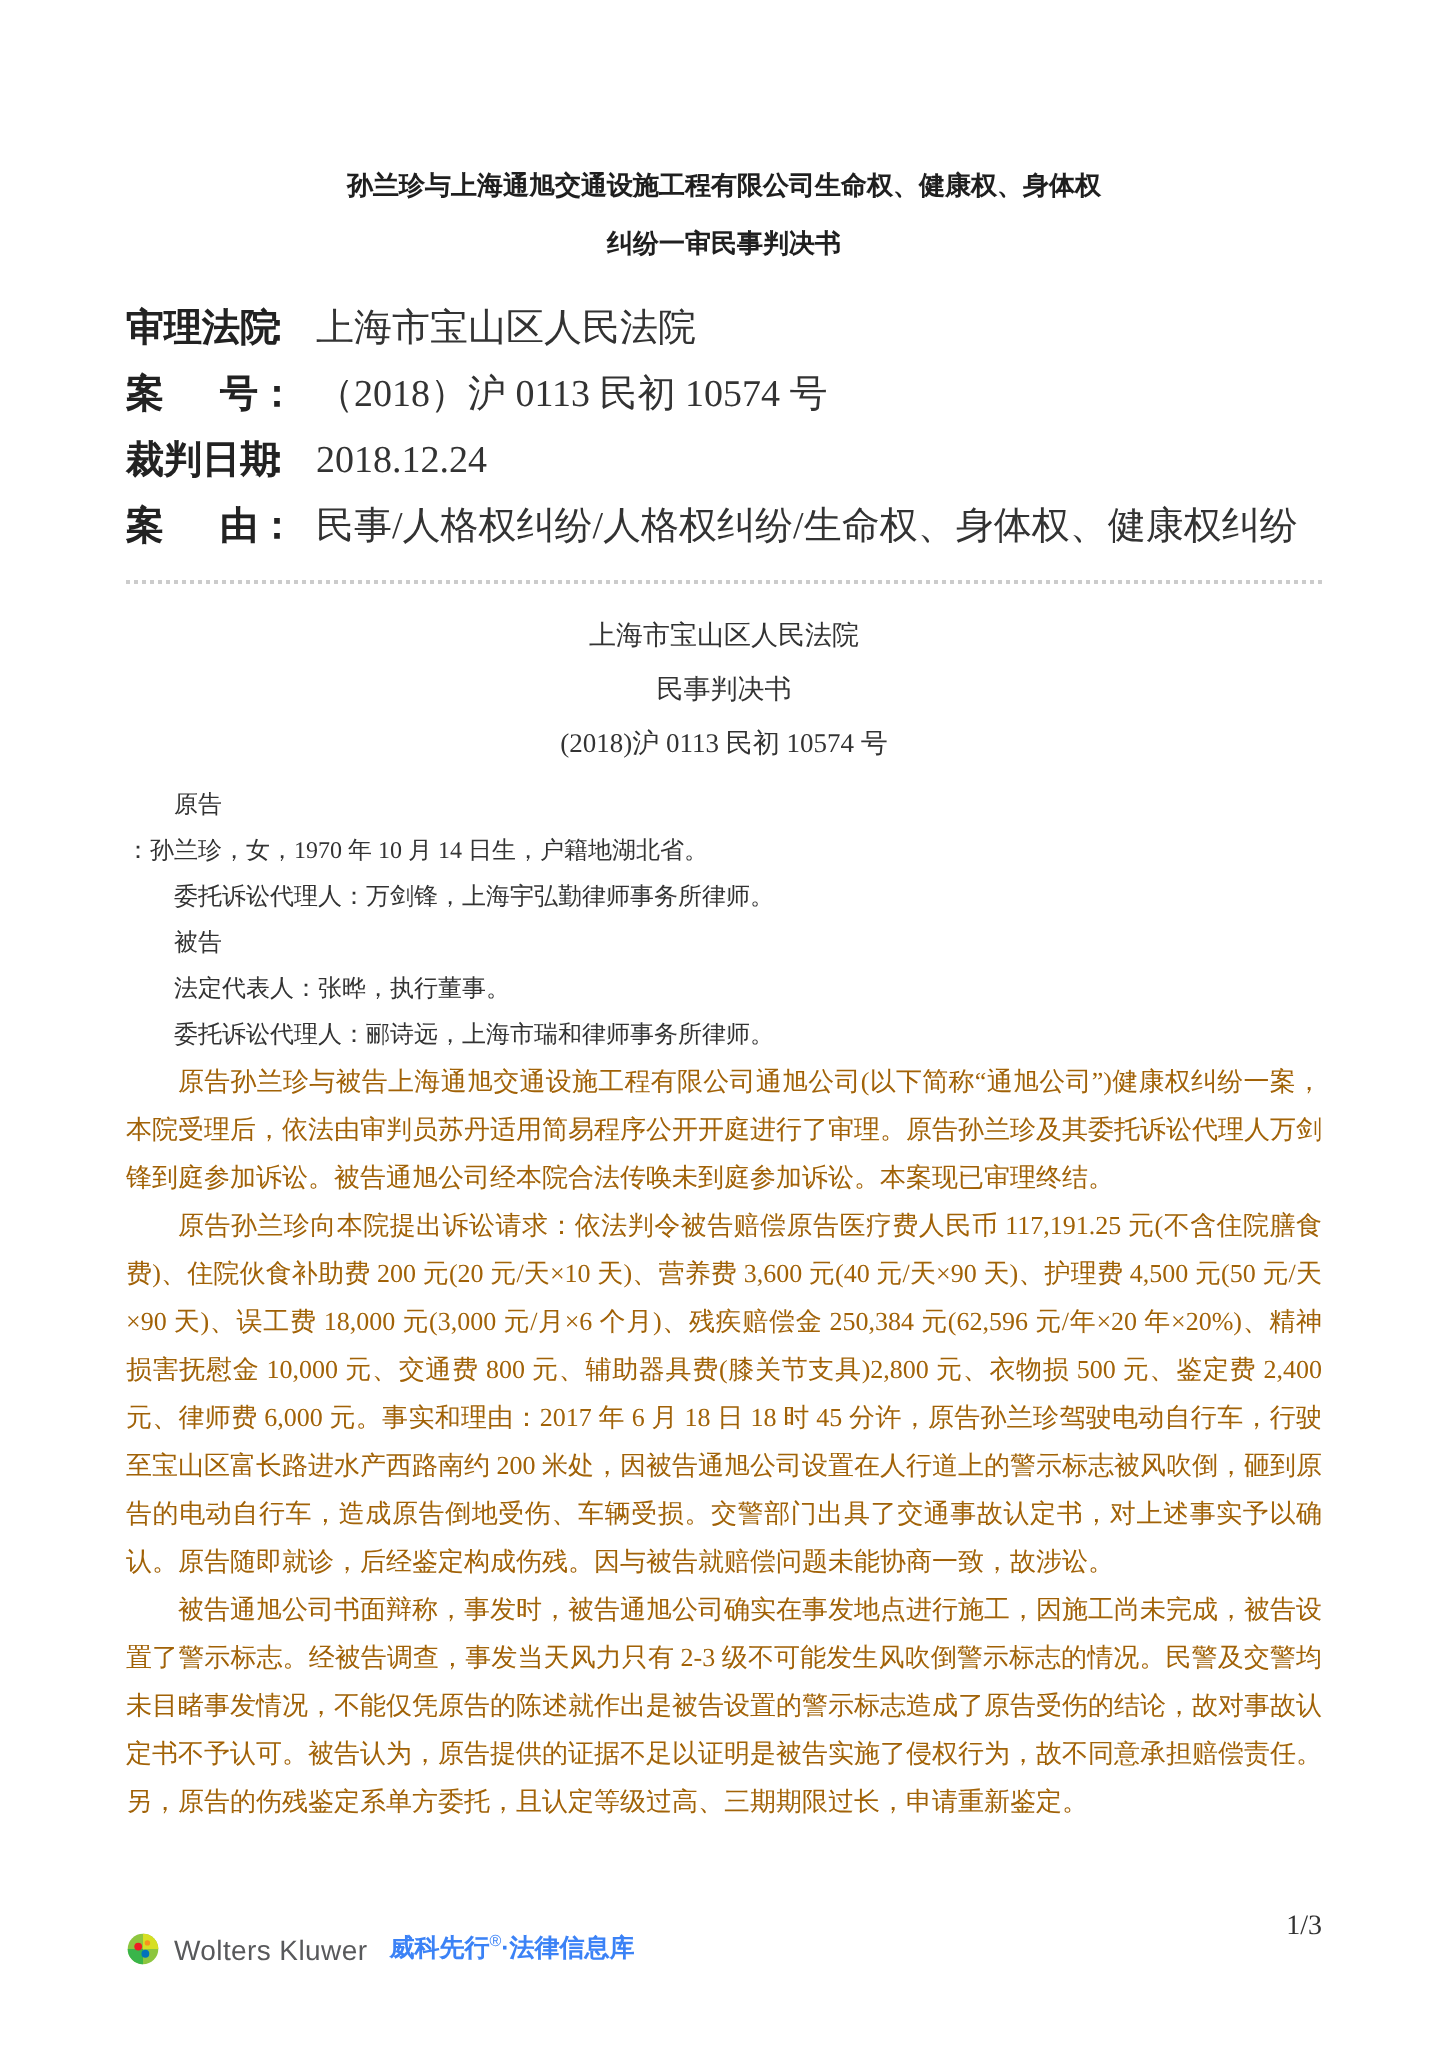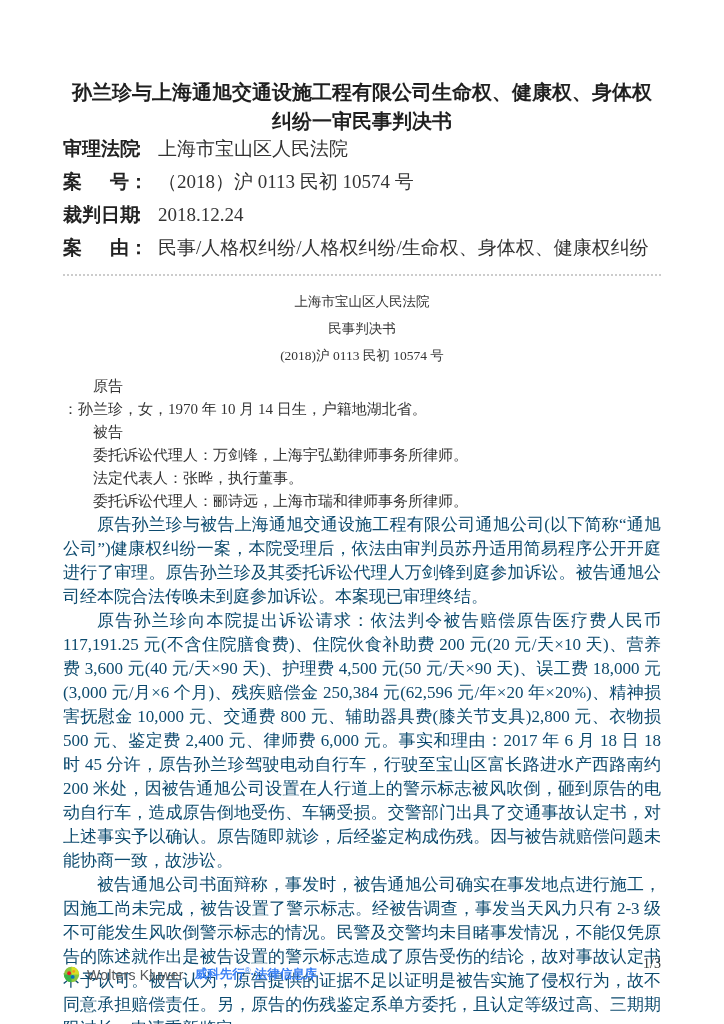--- a/index.html
+++ b/index.html
@@ -8,23 +8,23 @@
     width:724px; height:1024px;
     margin:0 auto;
     background:#ffffff;
     box-sizing:border-box;
     padding:78px 63px 0 63px;
     font-family:"Liberation Serif","DejaVu Serif",serif;
     color:#333333;
     overflow:hidden;
   }
   .title {
-    margin:0 0 6px 0;
+    margin:0 0 22px 0;
     text-align:center;
-    font-size:20px;
+    font-size:13px;
     font-weight:bold;
     color:#1f1f1f;
     line-height:29px;
   }
   .title .tline { display:block; }
 
   .meta { margin:0 0 6px 0; }
   .meta-row {
     display:flex;
     align-items:baseline;
@@ -49,31 +49,31 @@
   }
 
   .center-block { margin-bottom:6px; }
   .center-block .cline {
     text-align:center;
     font-size:13.5px;
     line-height:27px;
     color:#333333;
   }
 
-  .party { font-size:15px; line-height:23px; }
+  .party { font-size:12px; line-height:23px; }
   .party .party-line { white-space:pre-wrap; }
   .party .indent { text-indent:2em; }
 
   .paragraphs p {
     margin:0;
-    font-size:17px;
+    font-size:13px;
     line-height:24px;
     text-align:justify;
     text-indent:2em;
-    color:#0c4a6e;
+    color:#a16207;
   }
 
   .footer {
     position:absolute;
     left:63px; right:63px; top:956px;
     display:flex;
     justify-content:space-between;
     align-items:flex-start;
   }
   .brand { display:flex; align-items:center; gap:7px; margin-top:10px; }
@@ -131,22 +131,22 @@
 
   <div class="center-block">
     <div class="cline">上海市宝山区人民法院</div>
     <div class="cline">民事判决书</div>
     <div class="cline">(2018)沪 0113 民初 10574 号</div>
   </div>
 
   <div class="party">
     <div class="party-line indent">原告</div>
     <div class="party-line">：孙兰珍，女，1970 年 10 月 14 日生，户籍地湖北省。</div>
+    <div class="party-line indent">委托诉讼代理人：万剑锋，上海宇弘勤律师事务所律师。</div>
     <div class="party-line indent">被告</div>
-    <div class="party-line indent">委托诉讼代理人：万剑锋，上海宇弘勤律师事务所律师。</div>
     <div class="party-line indent">法定代表人：张晔，执行董事。</div>
     <div class="party-line indent">委托诉讼代理人：郦诗远，上海市瑞和律师事务所律师。</div>
   </div>
 
   <div class="paragraphs">
     <p>原告孙兰珍与被告上海通旭交通设施工程有限公司通旭公司(以下简称“通旭公司”)健康权纠纷一案，本院受理后，依法由审判员苏丹适用简易程序公开开庭进行了审理。原告孙兰珍及其委托诉讼代理人万剑锋到庭参加诉讼。被告通旭公司经本院合法传唤未到庭参加诉讼。本案现已审理终结。</p>
     <p>原告孙兰珍向本院提出诉讼请求：依法判令被告赔偿原告医疗费人民币 117,191.25 元(不含住院膳食费)、住院伙食补助费 200 元(20 元/天×10 天)、营养费 3,600 元(40 元/天×90 天)、护理费 4,500 元(50 元/天×90 天)、误工费 18,000 元(3,000 元/月×6 个月)、残疾赔偿金 250,384 元(62,596 元/年×20 年×20%)、精神损害抚慰金 10,000 元、交通费 800 元、辅助器具费(膝关节支具)2,800 元、衣物损 500 元、鉴定费 2,400 元、律师费 6,000 元。事实和理由：2017 年 6 月 18 日 18 时 45 分许，原告孙兰珍驾驶电动自行车，行驶至宝山区富长路进水产西路南约 200 米处，因被告通旭公司设置在人行道上的警示标志被风吹倒，砸到原告的电动自行车，造成原告倒地受伤、车辆受损。交警部门出具了交通事故认定书，对上述事实予以确认。原告随即就诊，后经鉴定构成伤残。因与被告就赔偿问题未能协商一致，故涉讼。</p>
     <p>被告通旭公司书面辩称，事发时，被告通旭公司确实在事发地点进行施工，因施工尚未完成，被告设置了警示标志。经被告调查，事发当天风力只有 2-3 级不可能发生风吹倒警示标志的情况。民警及交警均未目睹事发情况，不能仅凭原告的陈述就作出是被告设置的警示标志造成了原告受伤的结论，故对事故认定书不予认可。被告认为，原告提供的证据不足以证明是被告实施了侵权行为，故不同意承担赔偿责任。另，原告的伤残鉴定系单方委托，且认定等级过高、三期期限过长，申请重新鉴定。</p>
   </div>
 

